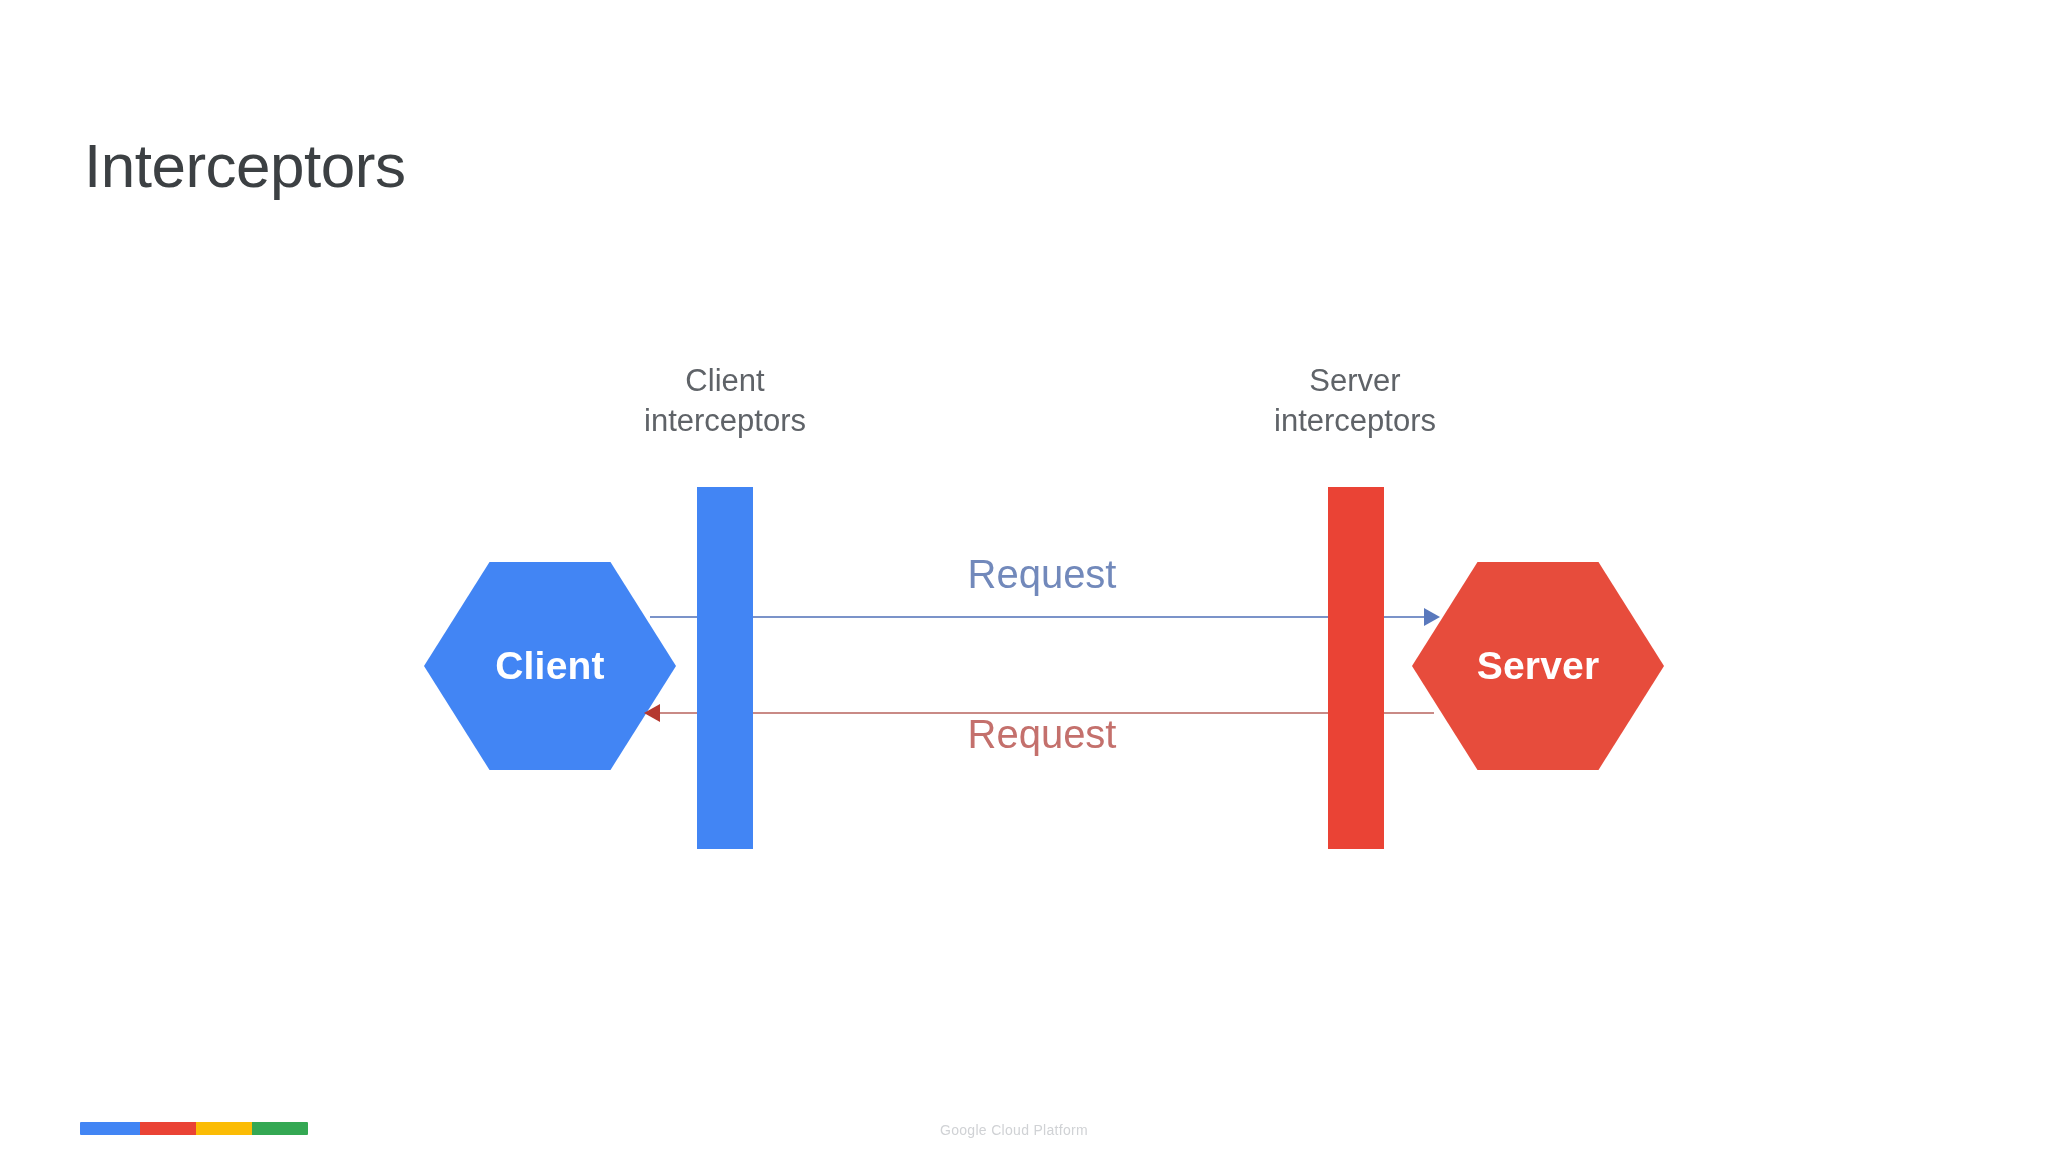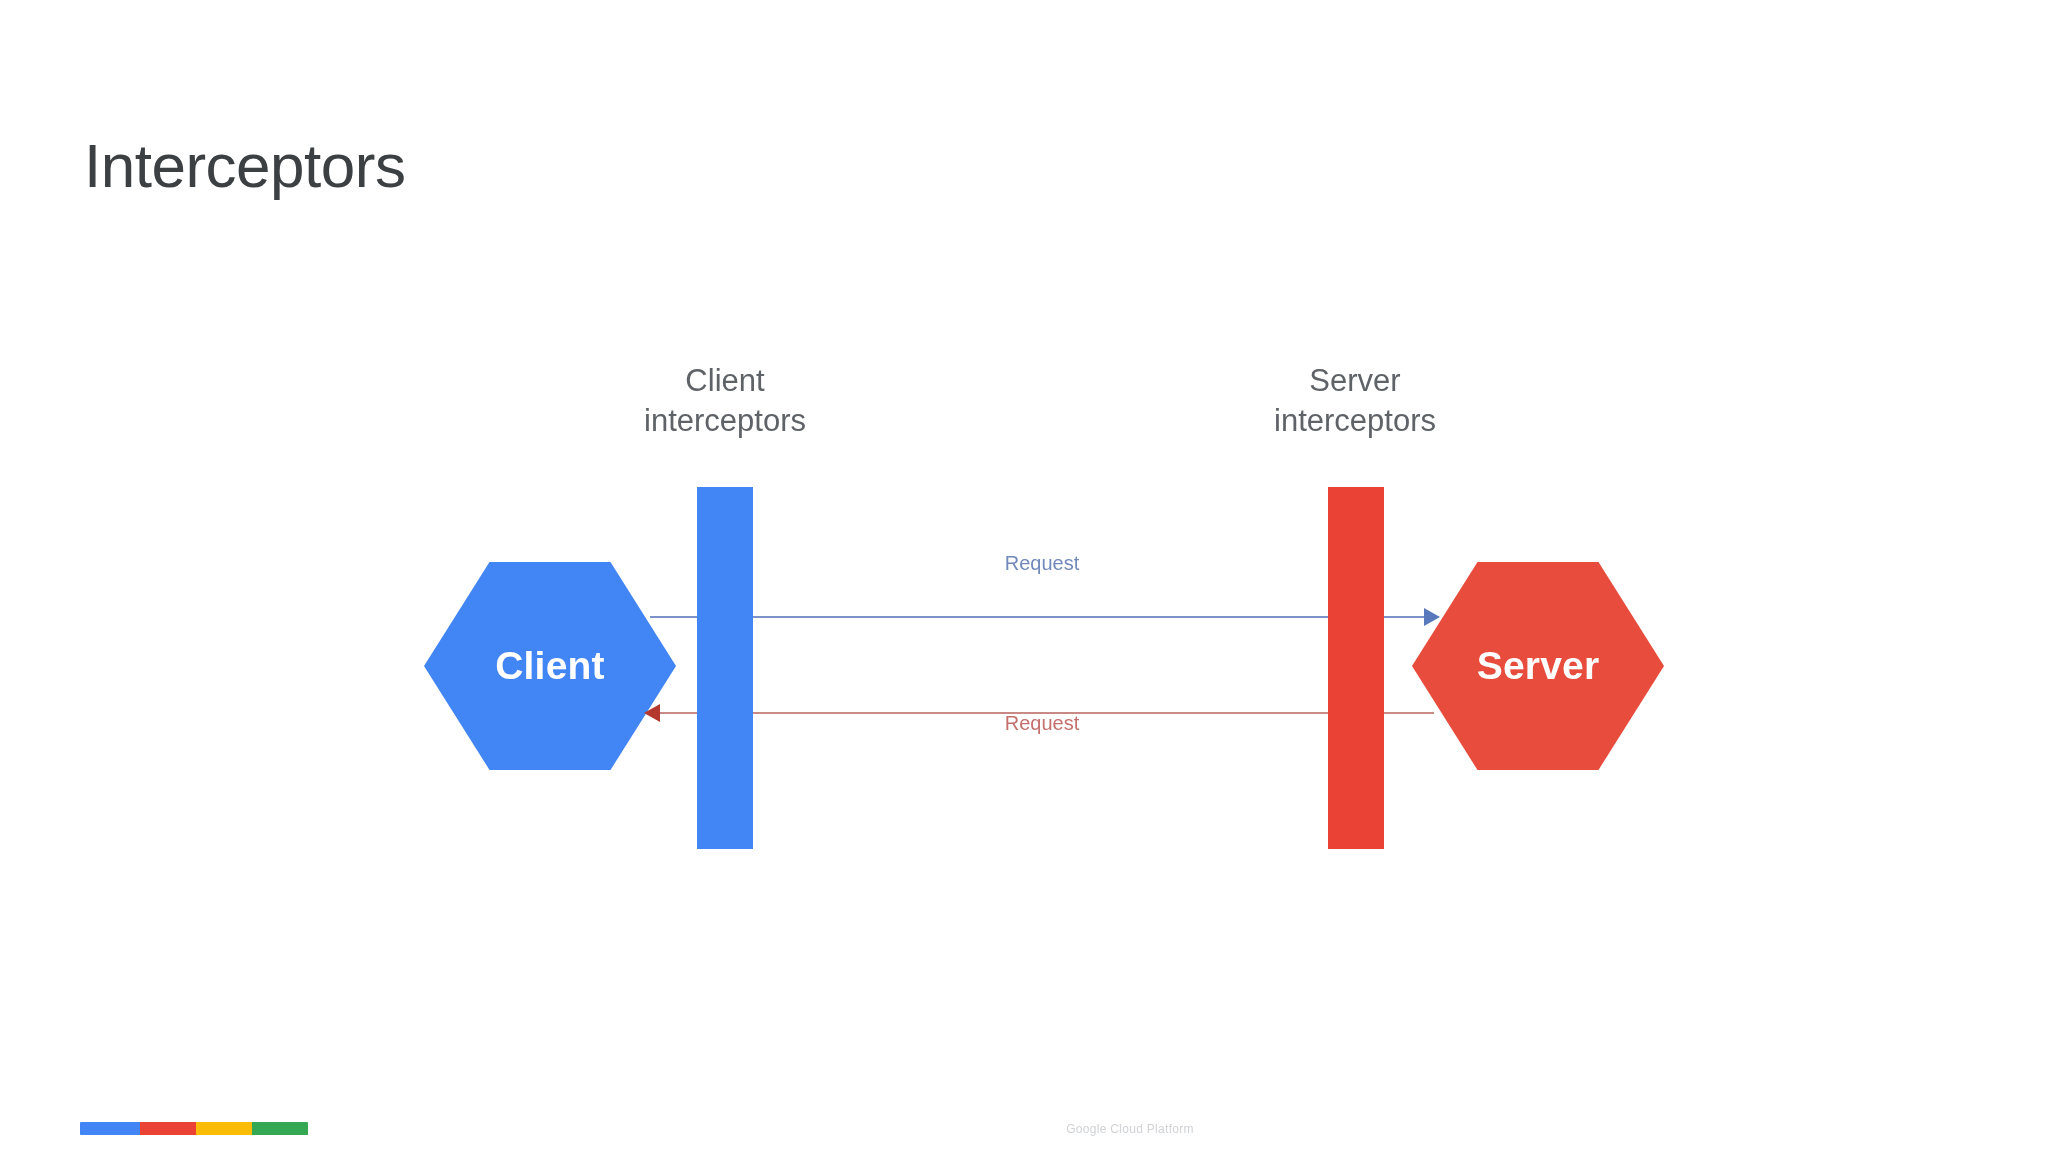--- a/index.html
+++ b/index.html
@@ -136,21 +136,21 @@
     border-top: 9px solid transparent;
     border-bottom: 9px solid transparent;
     border-right: 16px solid #b5382f;
   }
 
   
   .flow-label {
     position: absolute;
     width: 420px;
     text-align: center;
-    font-size: 20px;
+    font-size: 40px;
     font-weight: 400;
     z-index: 6;
   }
   #request-label {
     left: 832px;
     top: 552px;
     color: #7289bb;
   }
   #response-label {
     left: 832px;
@@ -173,22 +173,22 @@
   #brand-bar .seg-blue   { flex: 1.06; }
   #brand-bar .seg-red    { flex: 1.00; }
   #brand-bar .seg-yellow { flex: 1.00; }
   #brand-bar .seg-green  { flex: 1.00; }
 
   #footer-caption {
     position: absolute;
     left: 940px;
     top: 1122px;
     width: 380px;
-    text-align: center;
-    font-size: 12px;
+    text-align: left;
+    font-size: 14px;
     color: #d0d2d5;
     letter-spacing: 0.3px;
     white-space: nowrap;
   }
 </style>
 </head>
 <body>
 
 <div id="slide" style="background: rgb(255, 255, 255);">
 

